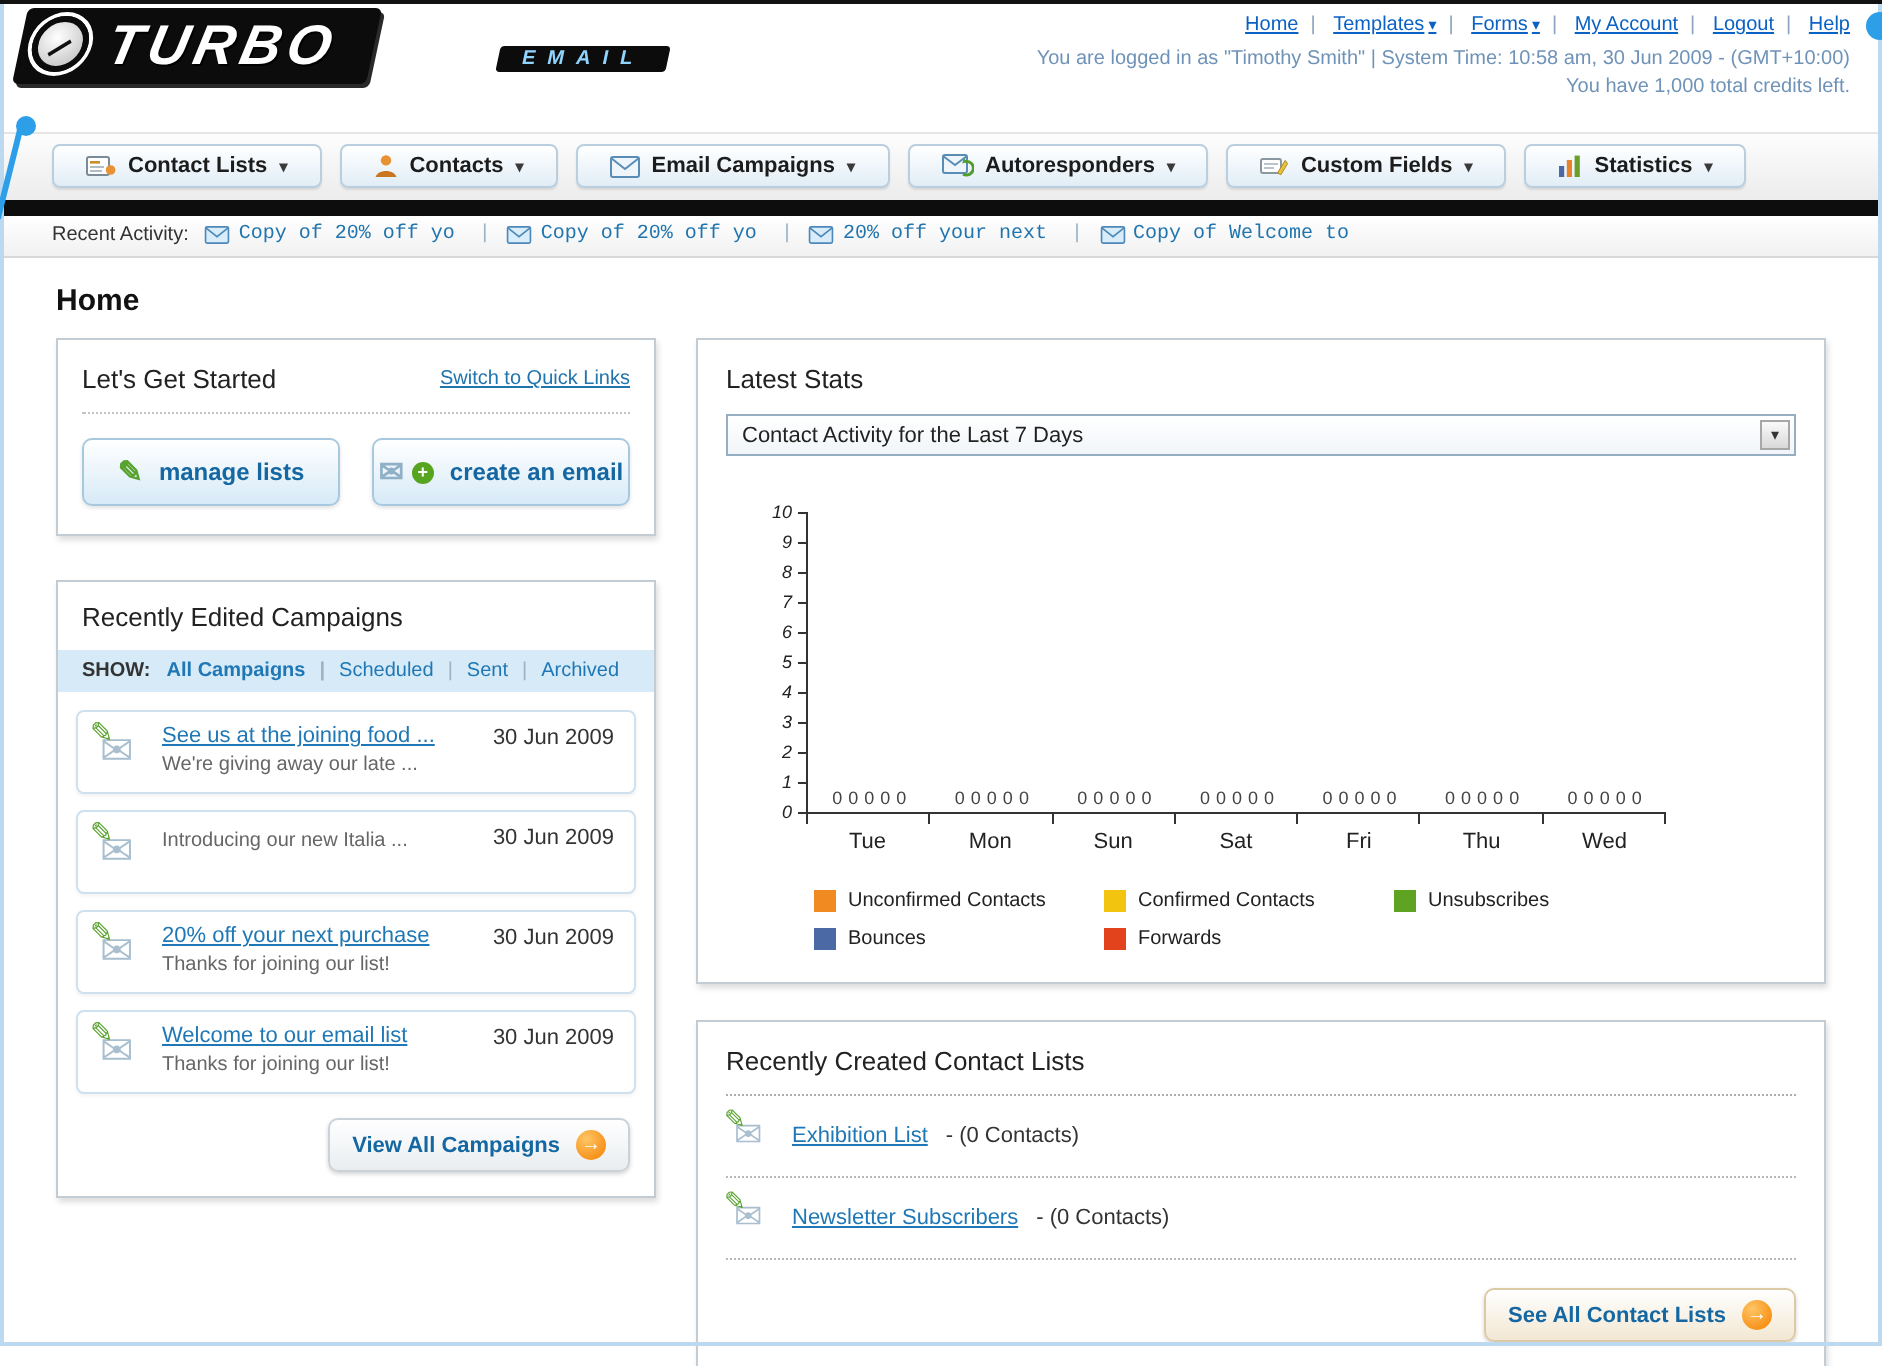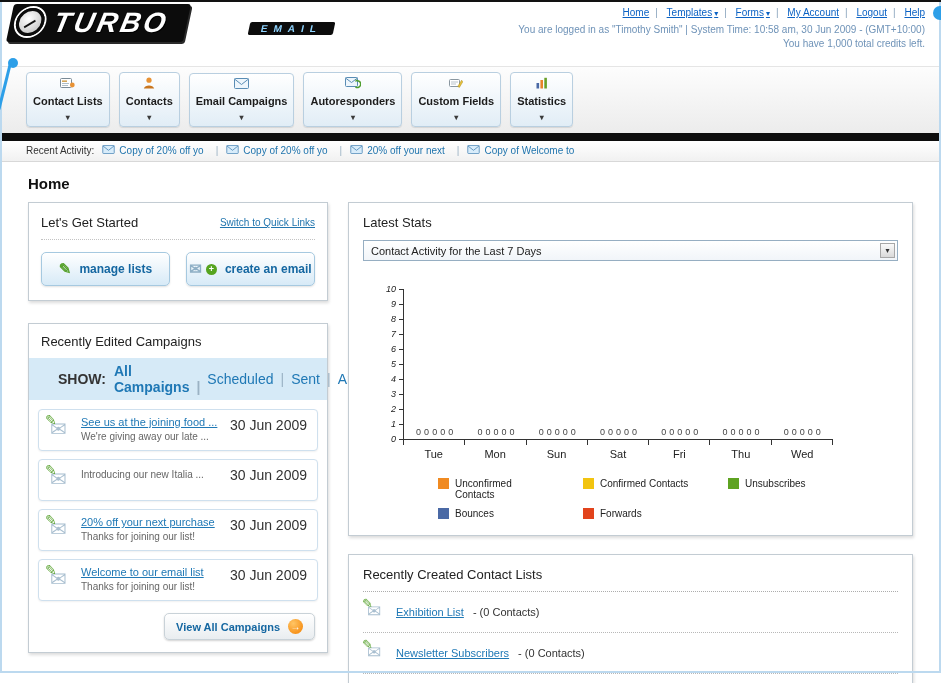--- a/index.html
+++ b/index.html
@@ -41,32 +41,32 @@
   .top-links { font-size:10px; }
   .tlink { color:#0b62c4; text-decoration:underline; cursor:pointer; display:inline-block; }
   .tlink .caret { font-size:8px; color:#0b62c4; text-decoration:none; margin-left:2px; }
   .tlink:not(:last-child)::after { content:"|"; color:#8aa4bd; margin:0 6px; display:inline-block; text-decoration:none; }
   .login-info { margin-top:6px; font-size:10px; color:#6f93b8; }
   .credits-info { margin-top:3px; font-size:10px; color:#6f93b8; }
 
   
   .tabs { display:flex; align-items:center; gap:9px; padding:5px 0 6px 26px;
     background:linear-gradient(#fdfdfd,#ececec); border-top:1px solid #e5e5e5; }
-  .tab { display:inline-flex; align-items:center; gap:6px; padding:4px 6px;
+  .tab { display:inline-flex; align-items:center; gap:6px; padding:4px 16px;
     background:linear-gradient(#ffffff,#e1edf6); border:1px solid #b9cfe0; border-radius:4px;
     font-size:11px; font-weight:bold; color:#1c1c1c; cursor:pointer;
-    box-shadow:0 1px 1px rgba(0,0,0,.10); white-space:nowrap;flex-direction:column; }
+    box-shadow:0 1px 1px rgba(0,0,0,.10); white-space:nowrap; }
   .tab .caret { font-size:8px; color:#3a3a3a; }
   .black-bar { height:8px; background:#0d0d0d; }
 
   
   .activity { display:flex; align-items:center; gap:8px; padding:4px 0 5px 26px;
     background:linear-gradient(#ffffff,#f1f1f1); border-bottom:1px solid #d8d8d8; font-size:10px; }
   .activity-label { color:#333; }
-  .activity-item { display:inline-flex; align-items:flex-start; gap:4px; cursor:pointer; }
+  .activity-item { display:inline-flex; align-items:center; gap:4px; cursor:pointer;font-family:Liberation Mono, monospace; }
   .activity-item .txt { color:#2175ae; }
   .activity-item:not(:last-child)::after { content:"|"; color:#9bb2c4; margin-left:8px; }
 
   
   .page-title { font-size:15px; font-weight:bold; color:#111; margin:13px 0 10px 28px; }
   .content { display:flex; align-items:flex-start; gap:20px; padding:0 28px; }
   .col-left { width:300px; flex:none; }
   .col-right { flex:1; }
   .panel { background:#fff; border:1px solid #c3ccd3; box-shadow:1px 2px 3px rgba(0,0,0,.14); }
 
@@ -82,35 +82,35 @@
     font-weight:bold; color:#1567a1; font-size:12px; cursor:pointer;
     box-shadow:inset 0 1px 0 #fff, 0 1px 2px rgba(0,0,0,.12); }
   .pen-glyph { color:#58a22e; font-size:15px; }
   .env-glyph { color:#8fb0c6; font-size:15px; }
   .plus-circle { width:11px; height:11px; border-radius:50%; background:#56a41f; color:#fff;
     font-size:9px; line-height:11px; text-align:center; font-weight:bold; margin-left:-4px; }
 
   
   .camp { padding:10px 0 12px; }
   .camp > .panel-title { padding:0 12px 9px; display:block; }
-  .camp-tabs { display:flex; align-items:center; gap:0; background:#d6eaf7; padding:5px 29px; font-size:14px; }
+  .camp-tabs { display:flex; align-items:center; gap:0; background:#d6eaf7; padding:5px 12px; font-size:10px; }
   .camp-show { color:#333; font-weight:bold; margin-right:8px; }
   .camp-tab { color:#1f78b5; cursor:pointer; }
   .camp-tab:not(:last-child)::after { content:"|"; color:#9bb2c4; margin:0 7px; }
   .camp-tab.active { font-weight:bold; }
   .camp-rows { padding:9px 9px 0; display:flex; flex-direction:column; gap:8px; }
   .camp-row { position:relative; border:1px solid #cfe0ee; border-radius:4px;
     padding:6px 8px 7px 42px; min-height:42px; box-shadow:0 1px 2px rgba(0,0,0,.06);
     background:#fff; cursor:pointer; }
   .camp-icon { position:absolute; left:9px; top:10px; width:26px; height:22px; }
   .camp-icon .env { position:absolute; left:2px; top:-3px; font-size:20px; color:#a9bfd0; }
   .camp-icon .pen { position:absolute; left:-3px; top:-8px; font-size:14px; color:#58a22e; }
   .camp-link { color:#1f78b5; font-size:11px; text-decoration:underline; }
   .camp-sub { color:#666; font-size:10px; margin-top:3px; }
-  .camp-date { position:absolute; right:10px; top:7px; font-size:14px; color:#333; }
+  .camp-date { position:absolute; right:10px; top:7px; font-size:11px; color:#333; }
   .camp-footer { text-align:right; padding:12px 12px 0; }
 
   .pill-btn { display:inline-flex; align-items:center; gap:8px; padding:5px 11px;
     border:1px solid #c9d2d8; border-radius:5px; background:linear-gradient(#ffffff,#e9edf0);
     font-weight:bold; color:#1567a1; font-size:11px; cursor:pointer;
     box-shadow:0 1px 2px rgba(0,0,0,.18); }
   .arrow-circle { width:15px; height:15px; border-radius:50%; flex:none;
     background:radial-gradient(circle at 35% 30%, #ffc565, #f7941d 70%);
     color:#fff; font-size:10px; line-height:15px; text-align:center; font-weight:bold; }
 
@@ -136,21 +136,21 @@
     gap:3px; padding-bottom:2px; }
   .zval { font-size:9px; color:#444; }
   .xticks { display:flex; height:5px; }
   .xtick-cell { flex:1; border-right:1px solid #333; }
   .xtick-cell:first-child { border-left:1px solid #333; }
   .xlabels { display:flex; }
   .xcell { flex:1; text-align:center; font-size:11px; color:#222; padding-top:3px; }
 
   .legend { margin:18px 0 0 44px; display:grid; grid-template-columns:145px 145px 145px;
     row-gap:8px; font-size:10px; color:#222; }
-  .legend-item { display:flex; align-items:flex-start; gap:6px;margin-left:31px; }
+  .legend-item { display:flex; align-items:flex-start; gap:6px; }
   .swatch { width:11px; height:11px; flex:none; }
 
   
   .cl { padding:12px 14px 14px; }
   .cl > .panel-title { padding-bottom:9px; border-bottom:1px dotted #adadad; display:block; }
   .cl-item { display:flex; align-items:center; gap:9px; padding:11px 2px;
     border-bottom:1px dotted #b8b8b8; font-size:11px; cursor:pointer; }
   .cl-icon { position:relative; width:22px; height:18px; flex:none; }
   .cl-icon .env { position:absolute; left:2px; top:-2px; font-size:17px; color:#a9bfd0; }
   .cl-icon .pen { position:absolute; left:-3px; top:-7px; font-size:13px; color:#58a22e; }

